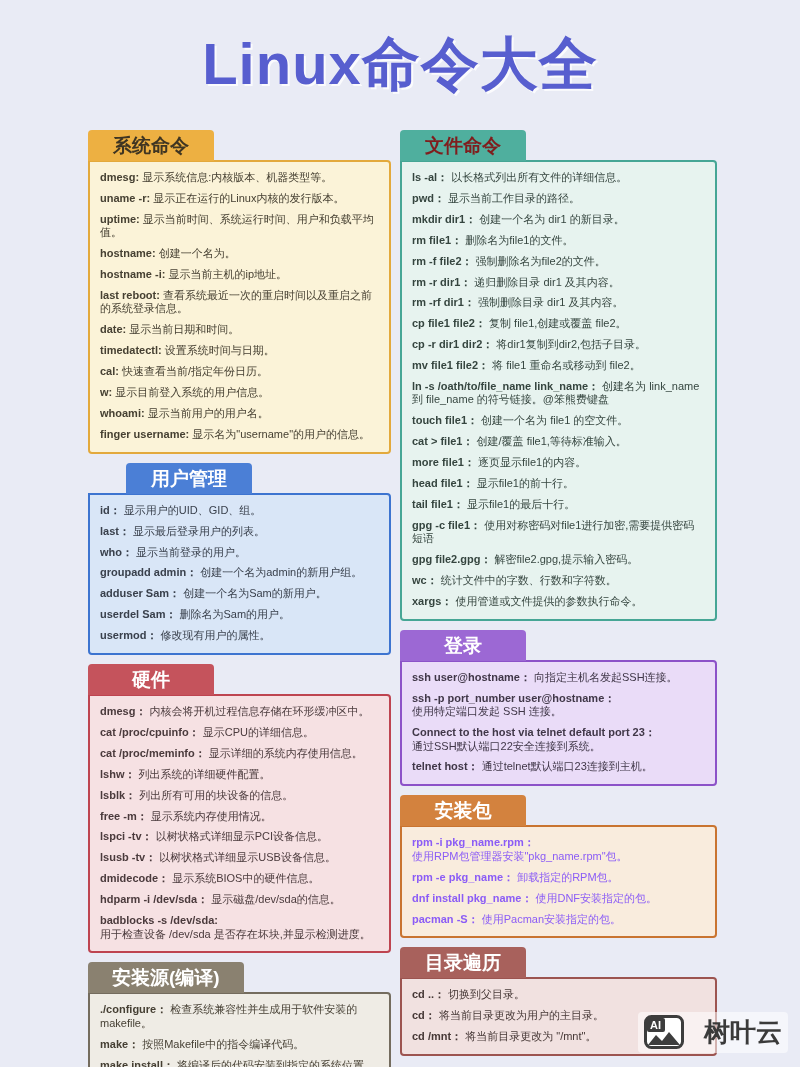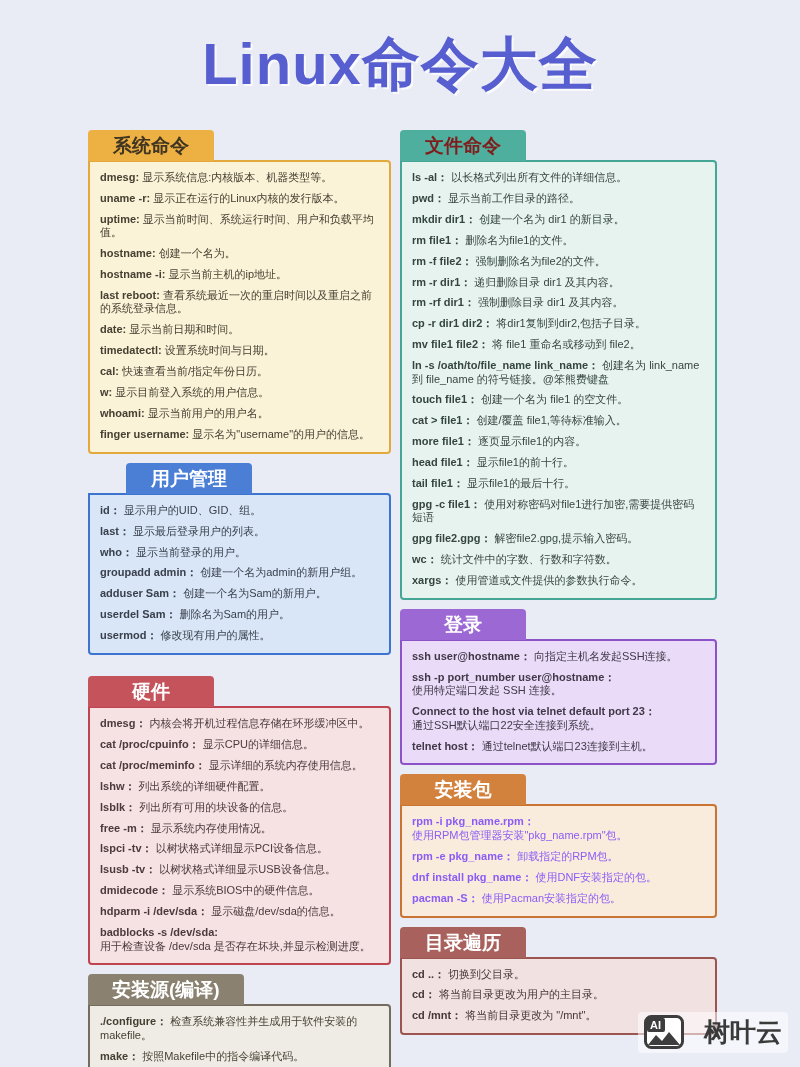--- a/index.html
+++ b/index.html
@@ -85,21 +85,21 @@
         </div></div>
       <div class="section sec-user"><div class="tab" style="background: rgb(75, 127, 214); color: rgb(255, 255, 255); margin-left: 38px;">用户管理</div><div class="body-box" style="background: rgb(217, 230, 247); border-color: rgb(61, 116, 208); color: rgb(57, 64, 76);">
           <div class="entry"><b>id：</b> <span>显示用户的UID、GID、组。</span></div>
           <div class="entry"><b>last：</b> <span>显示最后登录用户的列表。</span></div>
           <div class="entry"><b>who：</b> <span>显示当前登录的用户。</span></div>
           <div class="entry"><b>groupadd admin：</b> <span>创建一个名为admin的新用户组。</span></div>
           <div class="entry"><b>adduser Sam：</b> <span>创建一个名为Sam的新用户。</span></div>
           <div class="entry"><b>userdel Sam：</b> <span>删除名为Sam的用户。</span></div>
           <div class="entry"><b>usermod：</b> <span>修改现有用户的属性。</span></div>
         </div></div>
-      <div class="section sec-hardware"><div class="tab" style="background: rgb(197, 83, 92); color: rgb(255, 255, 255); margin-top: 12px;">硬件</div><div class="body-box" style="background: rgb(246, 225, 227); border-color: rgb(190, 68, 80); color: rgb(74, 58, 60);">
+      <div class="section sec-hardware"><div class="tab" style="background: rgb(197, 83, 92); color: rgb(255, 255, 255);">硬件</div><div class="body-box" style="background: rgb(246, 225, 227); border-color: rgb(190, 68, 80); color: rgb(74, 58, 60);">
           <div class="entry"><b>dmesg：</b> <span>内核会将开机过程信息存储在环形缓冲区中。</span></div>
           <div class="entry"><b>cat /proc/cpuinfo：</b> <span>显示CPU的详细信息。</span></div>
           <div class="entry"><b>cat /proc/meminfo：</b> <span>显示详细的系统内存使用信息。</span></div>
           <div class="entry"><b>lshw：</b> <span>列出系统的详细硬件配置。</span></div>
           <div class="entry"><b>lsblk：</b> <span>列出所有可用的块设备的信息。</span></div>
           <div class="entry"><b>free -m：</b> <span>显示系统内存使用情况。</span></div>
           <div class="entry"><b>lspci -tv：</b> <span>以树状格式详细显示PCI设备信息。</span></div>
           <div class="entry"><b>lsusb -tv：</b> <span>以树状格式详细显示USB设备信息。</span></div>
           <div class="entry"><b>dmidecode：</b> <span>显示系统BIOS中的硬件信息。</span></div>
           <div class="entry"><b>hdparm -i /dev/sda：</b> <span>显示磁盘/dev/sda的信息。</span></div>
@@ -113,20 +113,21 @@
     </div>
   <div class="col col-right" id="col-right">
       <div class="section sec-file"><div class="tab" style="background: rgb(79, 175, 158); color: #7f1d1d;">文件命令</div><div class="body-box" style="background: rgb(231, 243, 239); border-color: rgb(70, 166, 149); color: rgb(53, 69, 63);">
           <div class="entry"><b>ls -al：</b> <span>以长格式列出所有文件的详细信息。</span></div>
           <div class="entry"><b>pwd：</b> <span>显示当前工作目录的路径。</span></div>
           <div class="entry"><b>mkdir dir1：</b> <span>创建一个名为 dir1 的新目录。</span></div>
           <div class="entry"><b>rm file1：</b> <span>删除名为file1的文件。</span></div>
           <div class="entry"><b>rm -f file2：</b> <span>强制删除名为file2的文件。</span></div>
           <div class="entry"><b>rm -r dir1：</b> <span>递归删除目录 dir1 及其内容。</span></div>
           <div class="entry"><b>rm -rf dir1：</b> <span>强制删除目录 dir1 及其内容。</span></div>
+          <div class="entry"><b>cp file1 file2：</b> <span>复制 file1,创建或覆盖 file2。</span></div>
           <div class="entry"><b>cp -r dir1 dir2：</b> <span>将dir1复制到dir2,包括子目录。</span></div>
           <div class="entry"><b>mv file1 file2：</b> <span>将 file1 重命名或移动到 file2。</span></div>
           <div class="entry"><b>ln -s /oath/to/file_name link_name：</b> <span>创建名为 link_name 到 file_name 的符号链接。@笨熊费键盘</span></div>
           <div class="entry"><b>touch file1：</b> <span>创建一个名为 file1 的空文件。</span></div>
           <div class="entry"><b>cat &gt; file1：</b> <span>创建/覆盖 file1,等待标准输入。</span></div>
           <div class="entry"><b>more file1：</b> <span>逐页显示file1的内容。</span></div>
           <div class="entry"><b>head file1：</b> <span>显示file1的前十行。</span></div>
           <div class="entry"><b>tail file1：</b> <span>显示file1的最后十行。</span></div>
           <div class="entry"><b>gpg -c file1：</b> <span>使用对称密码对file1进行加密,需要提供密码短语</span></div>
           <div class="entry"><b>gpg file2.gpg：</b> <span>解密file2.gpg,提示输入密码。</span></div>

